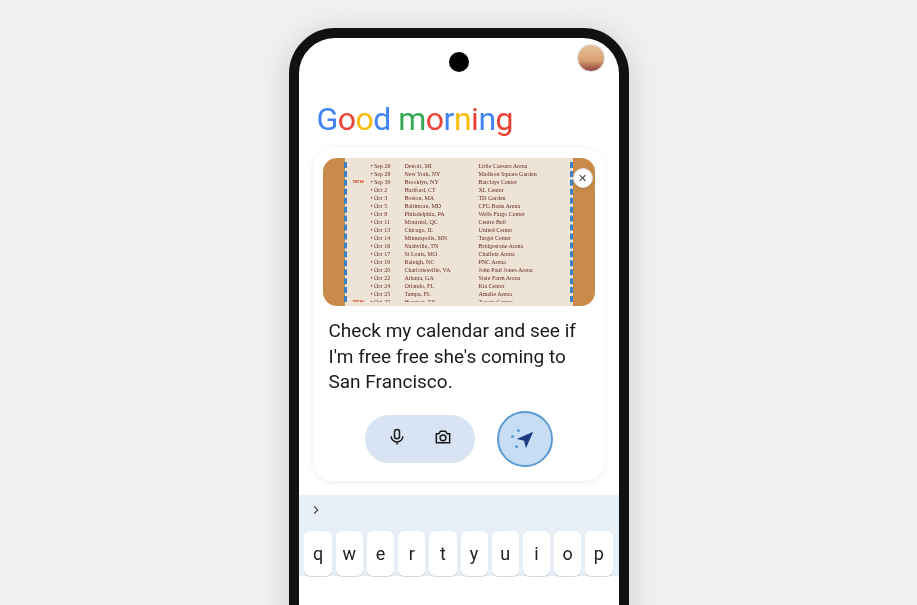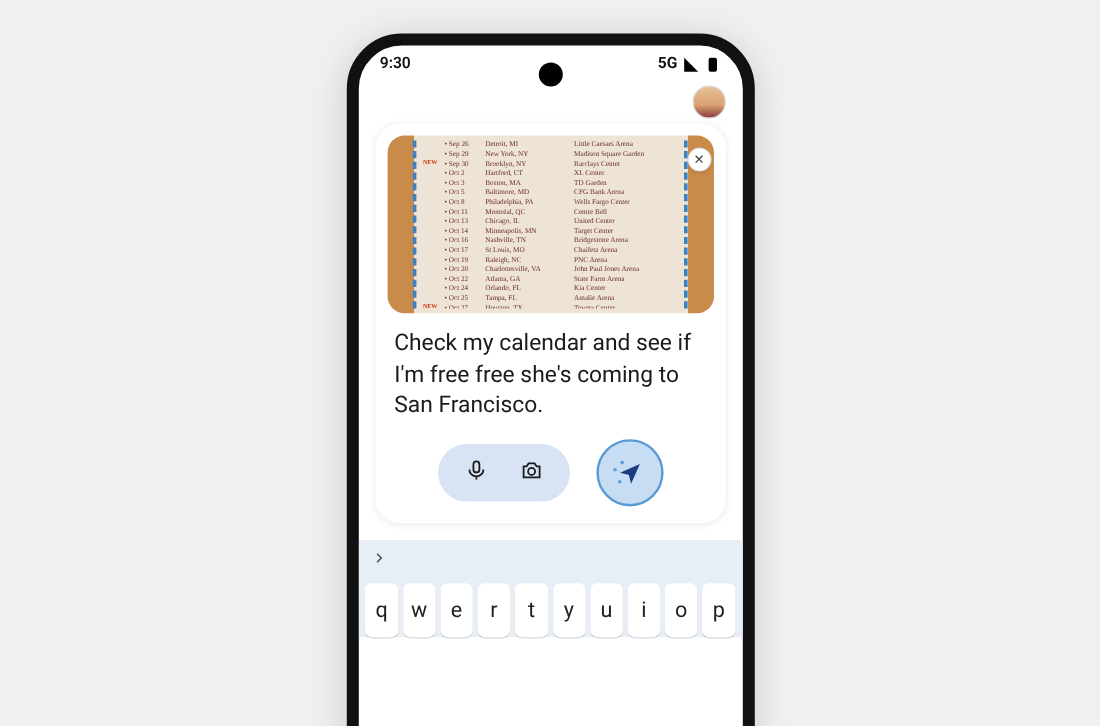--- a/index.html
+++ b/index.html
@@ -148,37 +148,30 @@
     box-shadow:0 1px 0 rgba(0,0,0,.15);
     max-width:30px;
   }
 </style>
 </head>
 <body>
 
 <div class="phone">
   <div class="camera-dot"></div>
 
-  <div class="status-bar">
-    <span>9:30</span>
-    <div class="status-right">
-      <span>5G</span>
-      <svg viewBox="0 0 24 24">
-          <path d="M2 22h20L2 2z" fill="#000"></path>
-        </svg>
-      <svg viewBox="0 0 24 24">
-          <rect x="6" y="2" width="12" height="20" rx="3" fill="#000"></rect>
-        </svg>
-    </div>
-  </div>
 
   <div class="header">
     <div class="avatar"></div>
   </div>
 
+  <div class="greeting">
+    <span class="g1">G</span><span class="g2">o</span><span class="g3">o</span><span class="g4">d</span>
+    <span> </span>
+    <span class="g5">m</span><span class="g2">o</span><span class="g1">r</span><span class="g3">n</span><span class="g2">i</span><span class="g4">n</span><span class="g2">g</span>
+  </div>
 
   <div class="card">
     <div class="attachment">
       <div class="dash-left"></div>
       <div class="dash-right"></div>
       <div class="tour-list" id="tour-list">
           <div class="tour-row">
             <span class="new"></span>
             <span class="date">• Sep 26</span>
             <span class="city">Detroit, MI</span>

